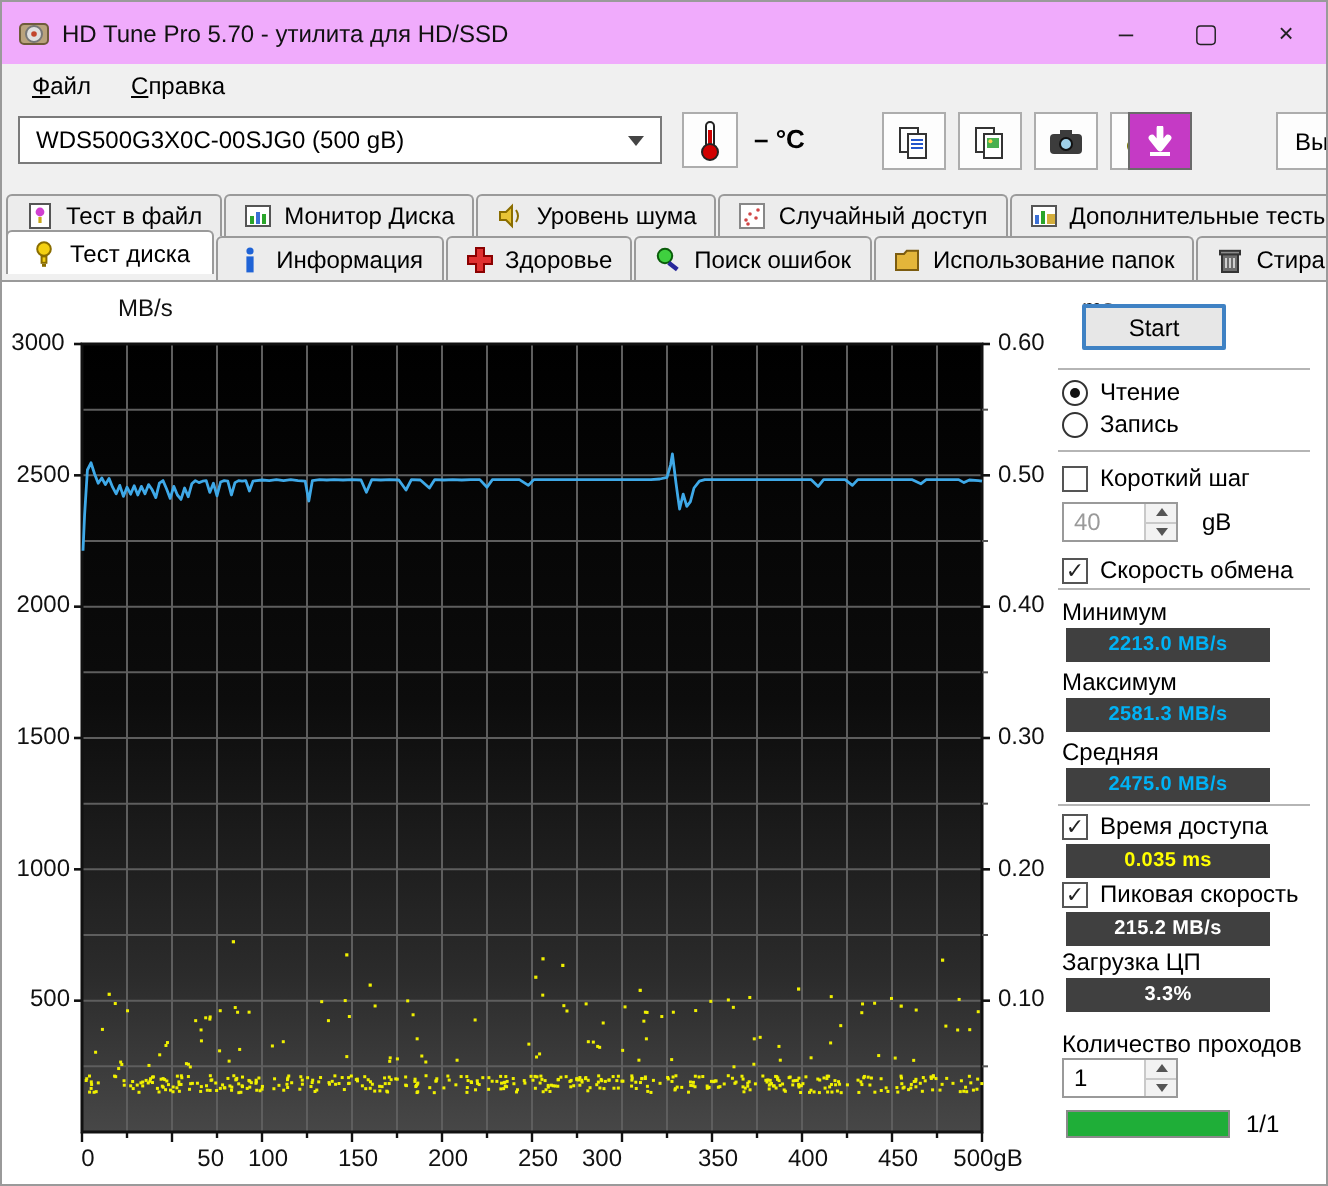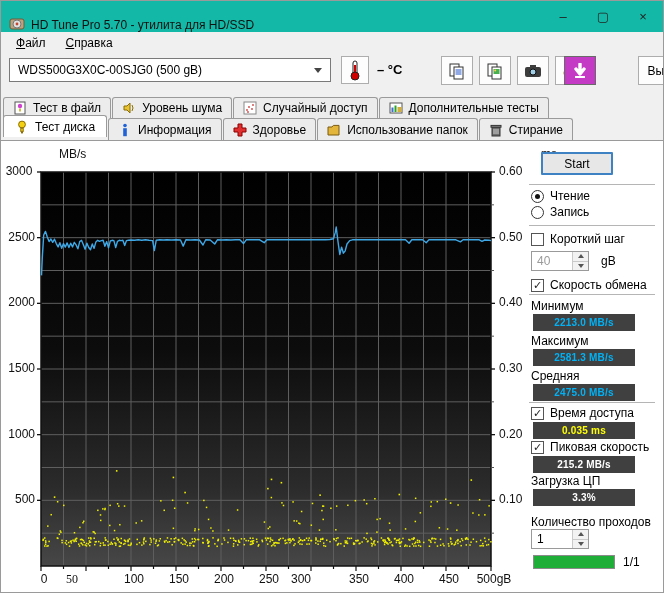--- a/index.html
+++ b/index.html
@@ -1,21 +1,21 @@
 <!DOCTYPE html>
 <html><head>
 <meta charset="utf-8">
 <style>
   * { margin:0; padding:0; box-sizing:border-box; }
   html,body { width:664px; height:593px; }
   body { font-family:"Liberation Sans","DejaVu Sans",sans-serif; font-size:12px; color:#000; background:#f0f0f0; }
   .window { position:relative; width:664px; height:593px; background:#f0f0f0; border:1px solid #9a9a9a; overflow:hidden; }
 
   
-  .titlebar { position:absolute; left:0; top:0; width:100%; height:31px; background:#14b8a6; display:flex; align-items:flex-end; }
+  .titlebar { position:absolute; left:0; top:0; width:100%; height:31px; background:#f0abfc; display:flex; align-items:center; }
   .titlebar .appicon { width:16px; height:16px; margin:0 6px 0 8px; }
   .titlebar .title { font-size:12px; color:#111; }
   .wincontrols { position:absolute; right:0; top:0; height:31px; display:flex; }
   .winbtn { width:40px; height:31px; display:flex; align-items:center; justify-content:center; font-size:13px; color:#222; }
 
   
   .menubar { position:absolute; left:0; top:31px; width:100%; height:21px; background:#f0f0f0; display:flex; align-items:center; padding-left:8px; }
   .menuitem { padding:2px 7px; margin-right:6px; }
   .menuitem .key { text-decoration:underline; }
 
@@ -149,20 +149,29 @@
       <div class="tab">
         <svg class="ticon" viewBox="0 0 14 14">
             <rect x="2" y="1" width="10" height="12" fill="#fff" stroke="#555"></rect>
             <circle cx="7" cy="5" r="2.2" fill="#d040d0"></circle>
             <rect x="6.2" y="7.5" width="1.6" height="3" fill="#caa718"></rect>
           </svg>
         <span>Тест в файл</span>
       </div>
       <div class="tab">
         <svg class="ticon" viewBox="0 0 14 14">
+            <rect x="1" y="2" width="12" height="10" fill="#fff" stroke="#555"></rect>
+            <rect x="3" y="7" width="2" height="4" fill="#2aa52a"></rect>
+            <rect x="6" y="5" width="2" height="6" fill="#3b6fd4"></rect>
+            <rect x="9" y="6" width="2" height="5" fill="#2aa52a"></rect>
+          </svg>
+        <span>Монитор Диска</span>
+      </div>
+      <div class="tab">
+        <svg class="ticon" viewBox="0 0 14 14">
             <polygon points="2,5 5,5 8,2 8,12 5,9 2,9" fill="#e8c435" stroke="#8a6d00"></polygon>
             <path d="M10 4 Q12 7 10 10" stroke="#8a6d00" fill="none"></path>
           </svg>
         <span>Уровень шума</span>
       </div>
       <div class="tab">
         <svg class="ticon" viewBox="0 0 14 14">
             <rect x="1" y="1" width="12" height="12" fill="#fff" stroke="#888"></rect>
             <circle cx="4" cy="9" r="0.9" fill="#d04545"></circle>
             <circle cx="6" cy="6" r="0.9" fill="#d04545"></circle>
@@ -196,20 +205,27 @@
             <circle cx="7" cy="2.5" r="1.8" fill="#1f63d6"></circle>
             <rect x="5.2" y="5.2" width="3.6" height="8" fill="#1f63d6"></rect>
           </svg>
         <span>Информация</span>
       </div>
       <div class="tab">
         <svg class="ticon" viewBox="0 0 14 14">
             <path d="M5 1 h4 v4 h4 v4 h-4 v4 h-4 v-4 h-4 v-4 h4 z" fill="#e03030" stroke="#8a0000"></path>
           </svg>
         <span>Здоровье</span>
+      </div>
+      <div class="tab">
+        <svg class="ticon" viewBox="0 0 14 14">
+            <circle cx="5.5" cy="5" r="3.6" fill="#3fd03f" stroke="#0a5c0a"></circle>
+            <rect x="8" y="7.5" width="5.5" height="2.2" fill="#27279a" transform="rotate(38 8 7.5)"></rect>
+          </svg>
+        <span>Поиск ошибок</span>
       </div>
       <div class="tab">
         <svg class="ticon" viewBox="0 0 14 14">
             <path d="M1 4 l4 0 1.4-1.6 L12 2.4 12 12 1 12 z" fill="#e3b53a" stroke="#7c5c10"></path>
           </svg>
         <span>Использование папок</span>
       </div>
       <div class="tab">
         <svg class="ticon" viewBox="0 0 14 14">
             <rect x="3" y="4" width="8" height="9" fill="#6e6e6e" stroke="#333"></rect>
@@ -929,21 +945,21 @@
       <span class="ticklabel" style="left: 2px; top: 220px; width: 32px; text-align: right;">1500</span>
       <span class="ticklabel" style="left: 2px; top: 285.667px; width: 32px; text-align: right;">1000</span>
       <span class="ticklabel" style="left: 2px; top: 351.333px; width: 32px; text-align: right;">500</span>
       <span class="ticklabel" style="left: 498px; top: 23px;">0.60</span>
       <span class="ticklabel" style="left: 498px; top: 88.6667px;">0.50</span>
       <span class="ticklabel" style="left: 498px; top: 154.333px;">0.40</span>
       <span class="ticklabel" style="left: 498px; top: 220px;">0.30</span>
       <span class="ticklabel" style="left: 498px; top: 285.667px;">0.20</span>
       <span class="ticklabel" style="left: 498px; top: 351.333px;">0.10</span>
       <span class="ticklabel" style="left: 20px; top: 431px; width: 46px; text-align: center;">0</span>
-      <span class="ticklabel" style="left: 65px; top: 431px; width: 46px; text-align: left; font-family: Liberation Serif, serif;">50</span>
+      <span class="ticklabel" style="left: 65px; top: 431px; width: 46px; text-align: right;">50</span>
       <span class="ticklabel" style="left: 110px; top: 431px; width: 46px; text-align: center;">100</span>
       <span class="ticklabel" style="left: 155px; top: 431px; width: 46px; text-align: center;">150</span>
       <span class="ticklabel" style="left: 200px; top: 431px; width: 46px; text-align: center;">200</span>
       <span class="ticklabel" style="left: 245px; top: 431px; width: 46px; text-align: center;">250</span>
       <span class="ticklabel" style="left: 290px; top: 431px; width: 46px; text-align: left;">300</span>
       <span class="ticklabel" style="left: 335px; top: 431px; width: 46px; text-align: center;">350</span>
       <span class="ticklabel" style="left: 380px; top: 431px; width: 46px; text-align: center;">400</span>
       <span class="ticklabel" style="left: 425px; top: 431px; width: 46px; text-align: center;">450</span>
       <span class="ticklabel" style="left: 470px; top: 431px; width: 46px; text-align: center;">500gB</span>
     </div>

